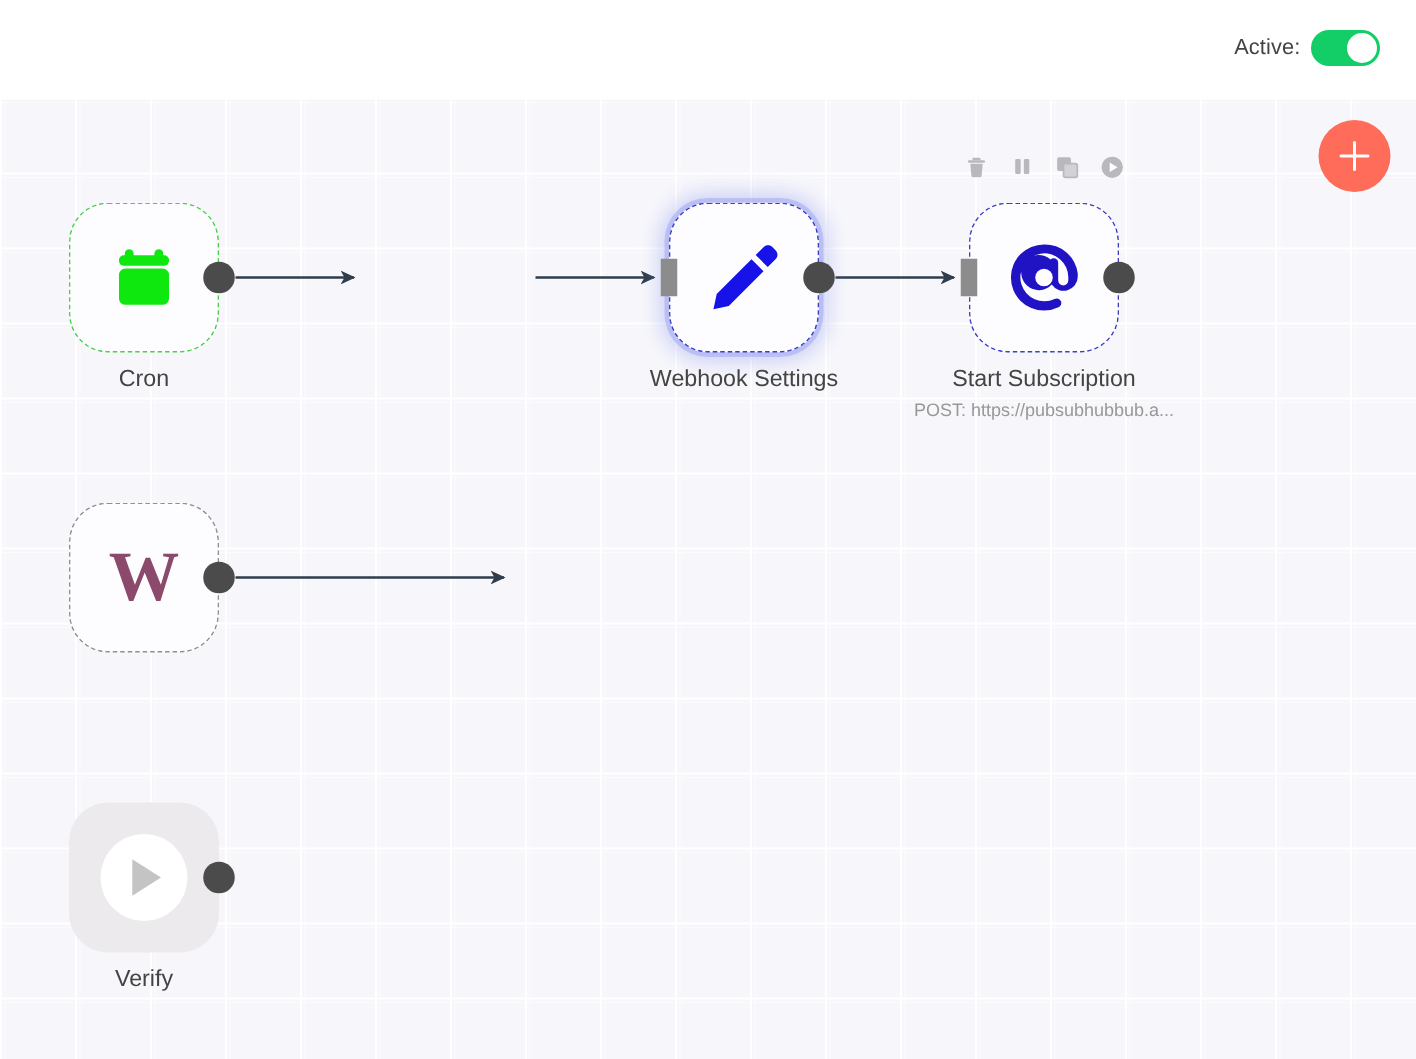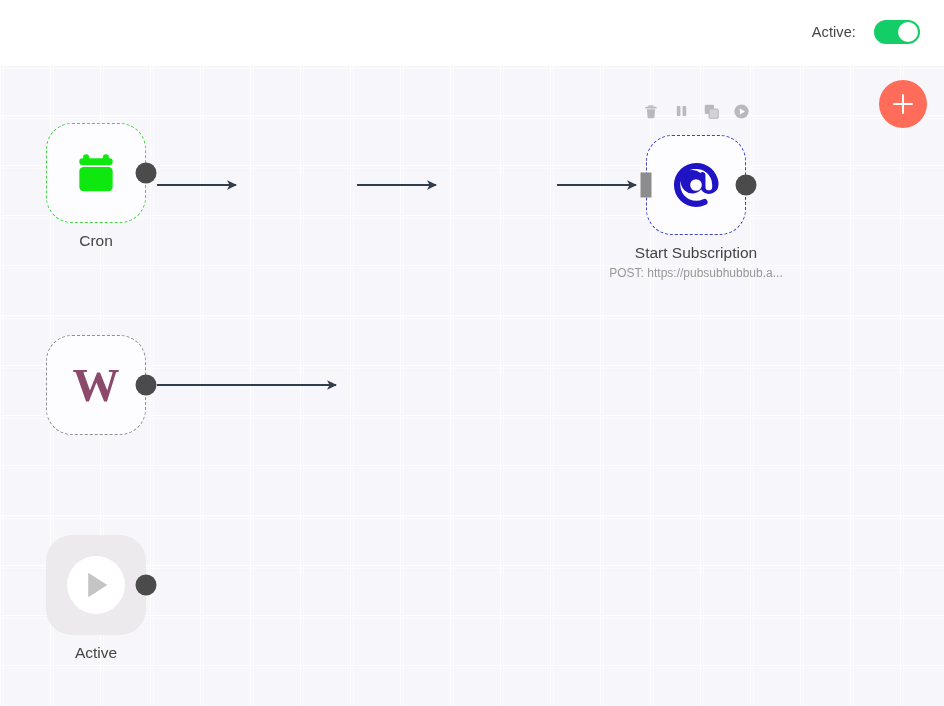--- a/index.html
+++ b/index.html
@@ -16,21 +16,21 @@
     left: 0; top: 0;
     width: 944px; height: 65px;
     background: #ffffff;
     z-index: 40;
   }
   #active-group {
     position: absolute;
     right: 24px; top: 20px;
     display: flex;
     align-items: center;
-    gap: 18px;
+    gap: 7px;
   }
   #active-label {
     font-size: 14.5px;
     color: #444444;
     letter-spacing: .1px;
   }
   #active-toggle {
     width: 46px; height: 24px;
     border-radius: 12px;
     background: #13ce66;
@@ -221,34 +221,45 @@
 
     <line x1="157" y1="120" x2="236" y2="120" stroke="#2f3d4d" stroke-width="1.8" marker-end="url(#arrow)"></line>
 
     <line x1="357" y1="120" x2="436" y2="120" stroke="#2f3d4d" stroke-width="1.8" marker-end="url(#arrow)"></line>
 
     <line x1="557" y1="120" x2="636" y2="120" stroke="#2f3d4d" stroke-width="1.8" marker-end="url(#arrow)"></line>
 
     <line x1="157" y1="320" x2="336" y2="320" stroke="#2f3d4d" stroke-width="1.8" marker-end="url(#arrow)"></line>
   </svg>
 
-  <div class="node" style="left:46px; top:58px;">
+  <div class="node" style="left:46px; top:70px;">
     <div class="node-box dashed-green">
       <svg class="icon-calendar" viewBox="0 0 24 24">
         <rect x="5.3" y="2.2" width="3.1" height="4.2" rx="1.5" fill="#0fe80f"></rect>
         <rect x="15.6" y="2.2" width="3.1" height="4.2" rx="1.5" fill="#0fe80f"></rect>
         <rect x="3.3" y="4.3" width="17.4" height="3.6" rx="1.6" fill="#0fe80f"></rect>
         <rect x="3.3" y="8.9" width="17.4" height="12.6" rx="2.2" fill="#0fe80f"></rect>
       </svg>
     </div>
     <div class="port-out"></div>
     <div class="node-label">Cron</div>
   </div>
 
 
+  <div class="node" style="left:446px; top:70px;">
+    <div class="node-box selected">
+      <svg class="icon-pencil" viewBox="0 0 24 24">
+        <path d="M3.6 17.1 L14.3 6.4 L18.0 10.1 L7.3 20.8 L2.6 21.8 Z" fill="#1712e8"></path>
+        <path d="M15.6 5.1 L18.0 2.7 C18.8 1.9 20.0 1.9 20.8 2.7 L21.7 3.6 C22.5 4.4 22.5 5.6 21.7 6.4 L19.3 8.8 Z" fill="#1712e8"></path>
+      </svg>
+    </div>
+    <div class="port-in"></div>
+    <div class="port-out"></div>
+    <div class="node-label">Webhook Settings</div>
+  </div>
 
   <div class="node" style="left:646px; top:70px;">
     <div class="node-toolbar">
       <button class="tb-btn">
         <svg width="16" height="17" viewBox="0 0 24 24">
           <path d="M9 2.5h6a1 1 0 0 1 1 1V5H8V3.5a1 1 0 0 1 1-1Z" fill="#b9b9bd"></path>
           <rect x="3.5" y="5" width="17" height="2.6" rx="1" fill="#b9b9bd"></rect>
           <path d="M5.8 8.6h12.4l-1.1 12.1a1.6 1.6 0 0 1-1.6 1.4H8.5a1.6 1.6 0 0 1-1.6-1.4Z" fill="#b9b9bd"></path>
         </svg>
       </button>
@@ -292,16 +303,16 @@
 
   <div class="node" style="left:46px; top:470px;">
     <div class="node-box plain-gray">
       <span class="icon-start-play">
         <svg width="34" height="34" viewBox="0 0 24 24">
           <path d="M6.5 3.4 L20 12 L6.5 20.6 Z" fill="#c4c4c4"></path>
         </svg>
       </span>
     </div>
     <div class="port-out"></div>
-    <div class="node-label">Active</div>
+    <div class="node-label">Verify</div>
   </div>
 
 </div>
 
 </body></html>

